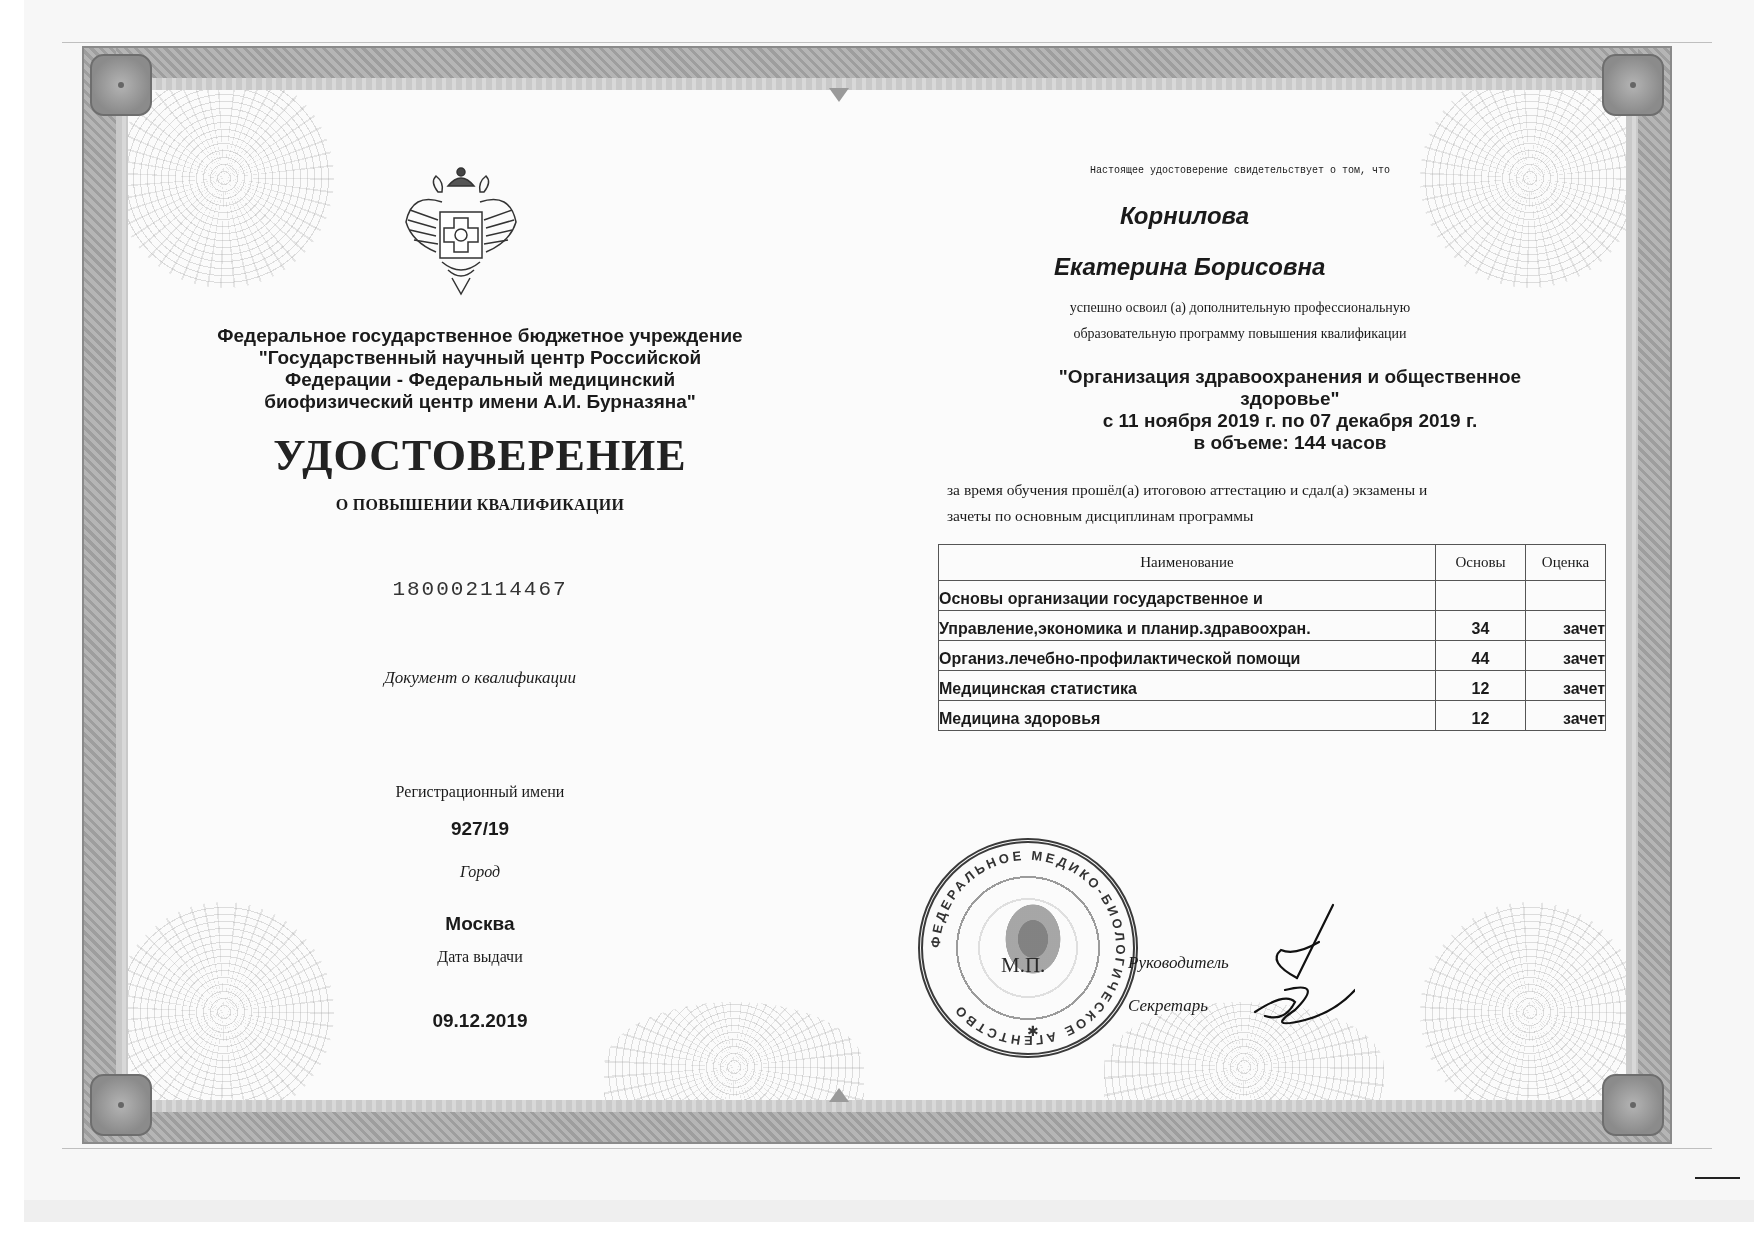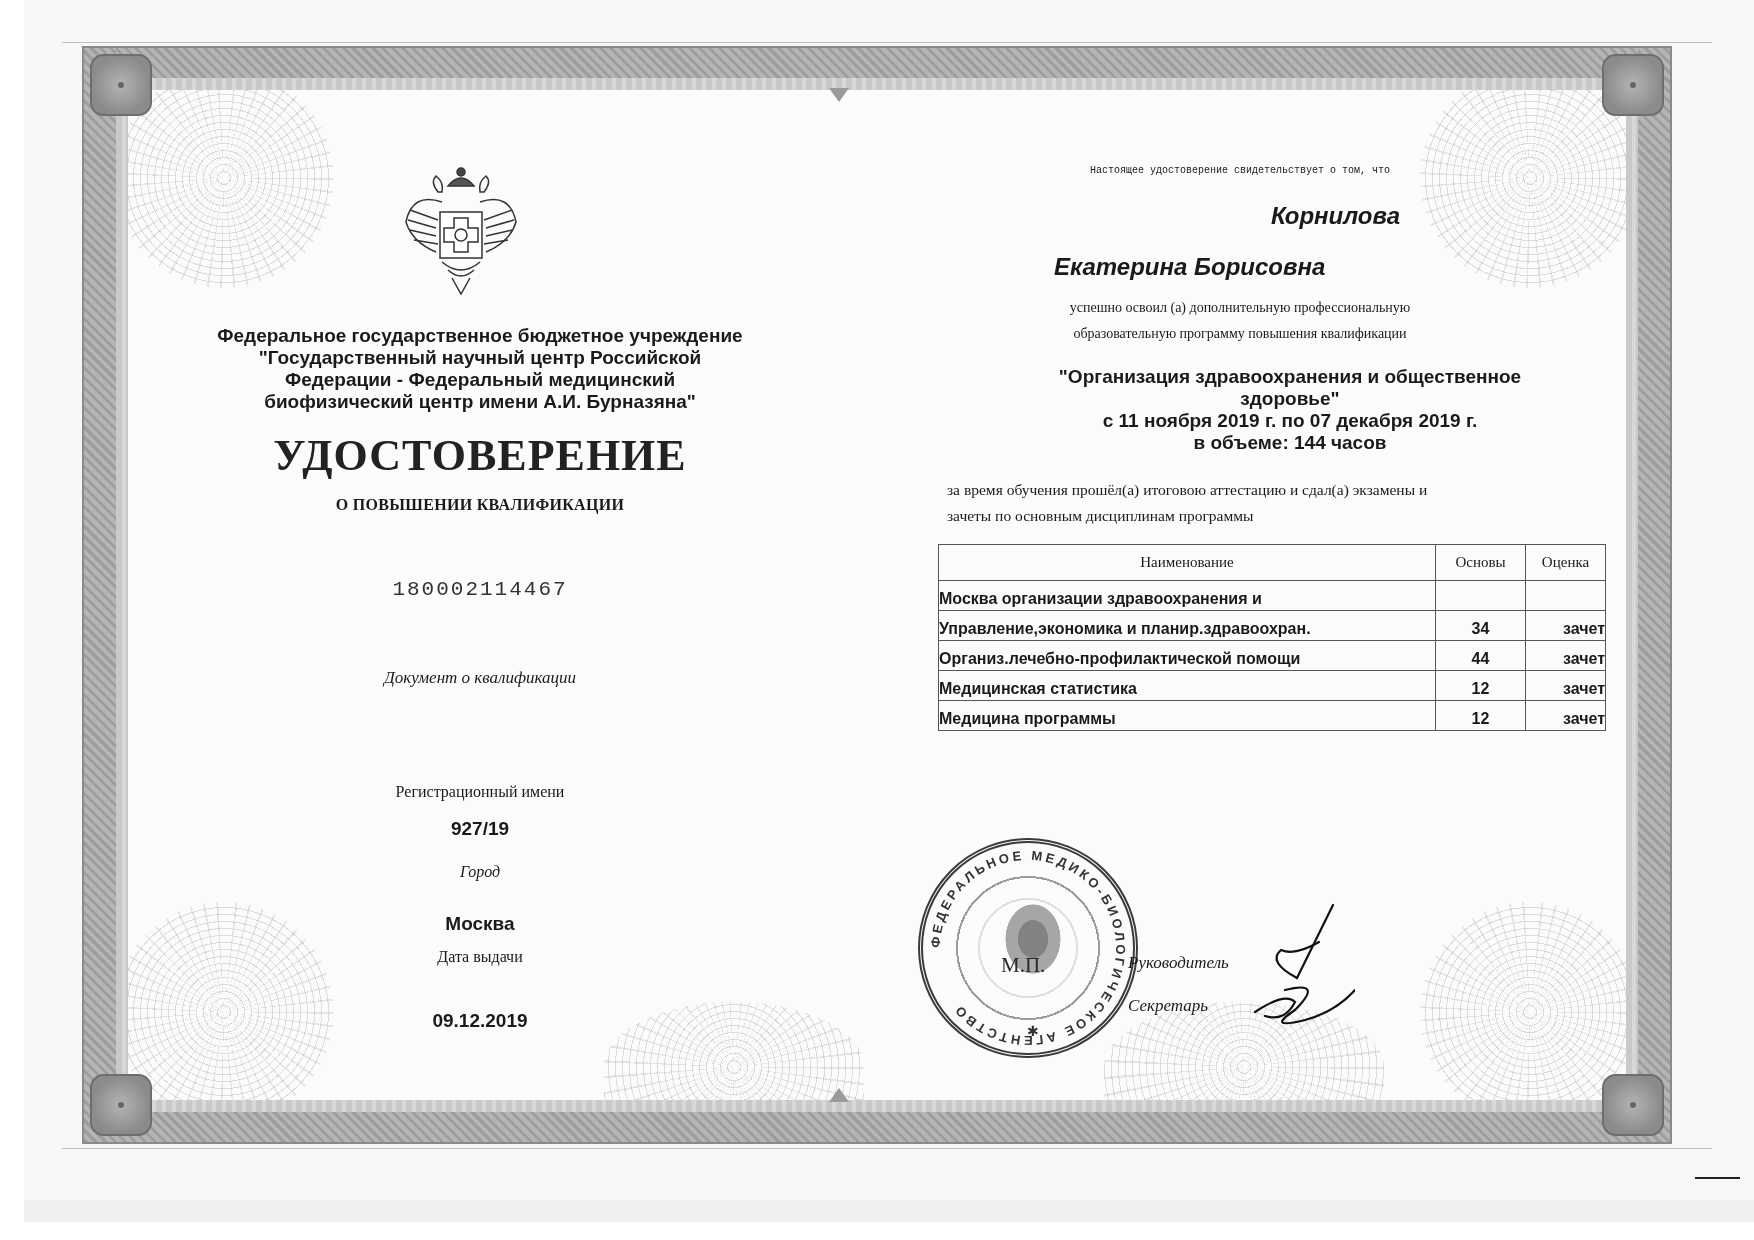--- a/index.html
+++ b/index.html
@@ -139,21 +139,21 @@
     .date-label { top: 948px; }
     .date-value { top: 1010px; }
 
     
     .r-intro {
       position: absolute; left: 1000px; top: 165px; width: 480px;
       font-family: Liberation Mono, monospace; font-size: 10px; text-align: center;
     }
     .r-surname {
       position: absolute; left: 1120px; top: 202px; width: 280px;
-      font-style: italic; font-weight: bold; font-size: 24px; text-align: right;
+      font-style: italic; font-weight: bold; font-size: 24px; text-align: left;
     }
     .r-given {
       position: absolute; left: 1054px; top: 253px; width: 400px;
       font-style: italic; font-weight: bold; font-size: 24px; text-align: left;
     }
     .r-mastered {
       position: absolute; left: 990px; top: 295px; width: 500px;
       font-family: Liberation Serif, serif; font-size: 14px; text-align: center; line-height: 26px;
     }
     .r-program {
@@ -307,41 +307,41 @@
 <table class="subjects">
   <thead>
     <tr>
       <th>Наименование</th>
       <th class="col-vol">Основы</th>
       <th class="col-grade">Оценка</th>
     </tr>
   </thead>
   <tbody>
     <tr>
-      <td>Москва организации здравоохранения и</td>
+      <td>Основы организации государственное и</td>
       <td class="vol"></td>
       <td class="grade"></td>
     </tr>
     <tr>
       <td>Управление,экономика и планир.здравоохран.</td>
       <td class="vol">34</td>
       <td class="grade">зачет</td>
     </tr>
     <tr>
       <td>Организ.лечебно-профилактической помощи</td>
       <td class="vol">44</td>
       <td class="grade">зачет</td>
     </tr>
     <tr>
       <td>Медицинская статистика</td>
       <td class="vol">12</td>
       <td class="grade">зачет</td>
     </tr>
     <tr>
-      <td>Медицина программы</td>
+      <td>Медицина здоровья</td>
       <td class="vol">12</td>
       <td class="grade">зачет</td>
     </tr>
   </tbody>
 </table>
 
 <div class="seal">
   <svg class="seal-ring-text" viewBox="0 0 210 210">
     <defs>
       <path id="sealArc" d="M105,105 m-88,0 a88,88 0 1,1 176,0 a88,88 0 1,1 -176,0"></path>

